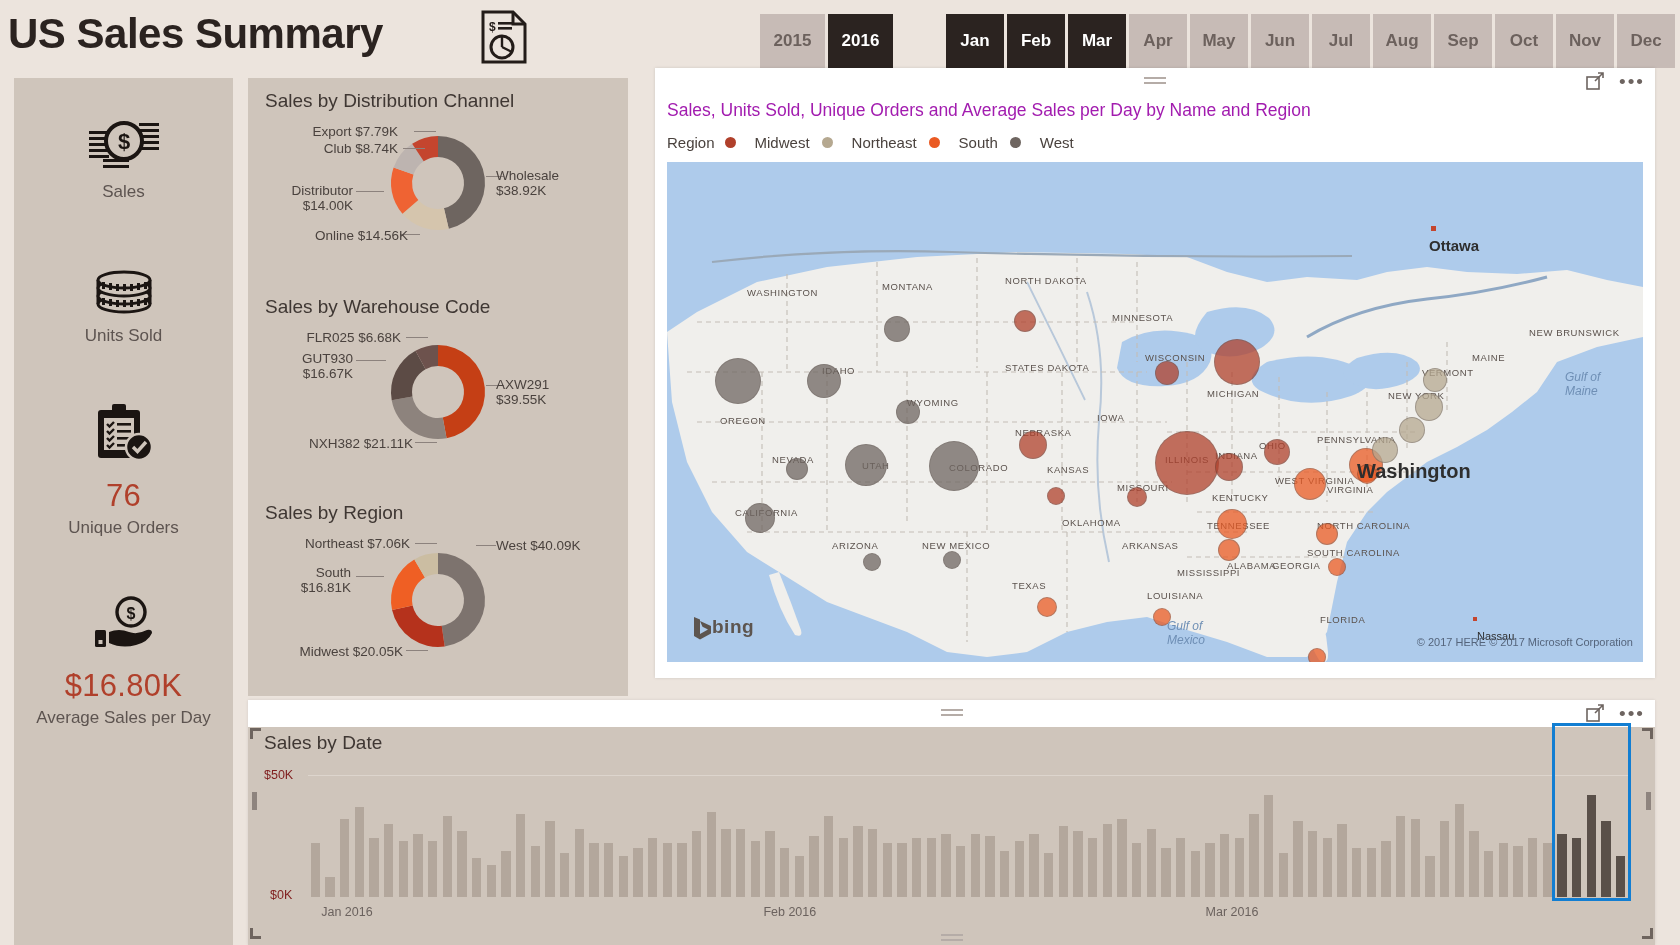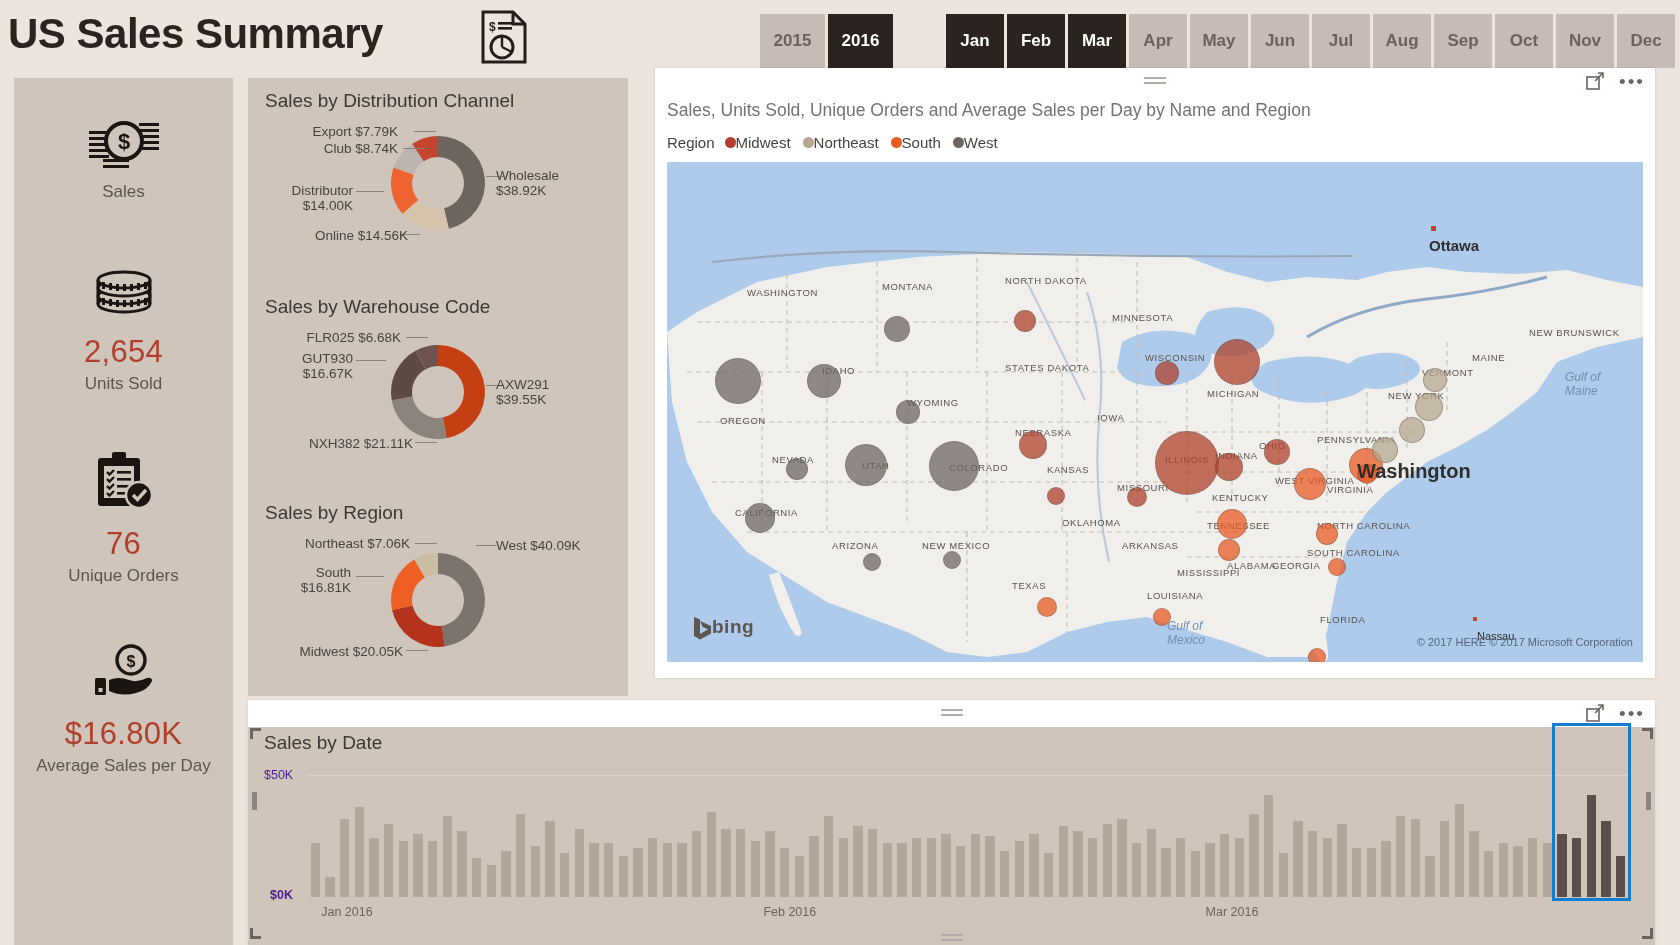--- a/index.html
+++ b/index.html
@@ -84,23 +84,23 @@
   }
   .panel-header { position: relative; width: 100%; height: 30px; background: #fff; }
   .drag-grip {
     position: absolute; left: 50%; top: 9px; transform: translateX(-50%);
     width: 22px; height: 7px;
   }
   .drag-grip i { display: block; height: 2px; background: #b5aca7; margin-bottom: 3px; }
   .hdr-icons { position: absolute; right: 10px; top: 4px; display: flex; gap: 14px; align-items: center; }
   .icon-btn { cursor: pointer; color: #6d6460; display: flex; align-items: center; }
   .dots { font-size: 19px; letter-spacing: 2px; color: #6d6460; line-height: 10px; }
-  .map-title { position: absolute; left: 12px; top: 32px; font-size: 17.5px; color: #737373; }
+  .map-title { position: absolute; left: 12px; top: 32px; font-size: 17.5px; color: #a21caf; }
   .map-legend { position: absolute; left: 12px; top: 66px; display: flex; align-items: center; gap: 10px; font-size: 15px; color: #4a423e; }
-  .legend-entry { display: flex; align-items: center; gap: 0; cursor: pointer; }
+  .legend-entry { display: flex; align-items: center; gap: 19px; cursor: pointer; }
   .legend-dot { width: 11px; height: 11px; border-radius: 50%; display: inline-block; }
   .map-canvas {
     position: absolute; left: 12px; top: 94px;
     width: 976px; height: 500px; overflow: hidden; background: #aecbeb;
   }
   .bing-logo { position: absolute; left: 25px; bottom: 22px; display: flex; }
   .bing-txt { font-size: 19px; color: #5d554f; font-weight: bold; letter-spacing: 0.5px; }
   .map-attr { position: absolute; right: 10px; bottom: 14px; font-size: 11px; color: #55657c; white-space: nowrap; }
   .us-label {
     position: absolute; left: 355px; top: 178px;
@@ -114,21 +114,21 @@
   
   .bottom-panel {
     position: absolute; left: 248px; top: 700px;
     width: 1407px; height: 245px;
     background: #cfc5bb;
     box-shadow: 0 0 3px rgba(0,0,0,0.1);
   }
   .bp-header { position: relative; width: 100%; height: 27px; background: #fff; }
   .bar-title { position: absolute; left: 16px; top: 32px; font-size: 19px; color: #3f3733; }
   .bar-plot { position: absolute; left: 60px; top: 75px; width: 1320px; height: 122px; }
-  .axis-label { position: absolute; font-size: 12.5px; color: #4c1d95; }
+  .axis-label { position: absolute; font-size: 12.5px; color: #7f1d1d; }
   .gridline { position: absolute; left: 60px; width: 1320px; height: 1px; background: #ddd5cd; }
   .bar { position: absolute; bottom: 0; background: #b3a79c; }
   .bar.sel { background: #5a5049; }
   .x-tick { position: absolute; font-size: 12.5px; color: #6b625e; }
   .sel-box {
     position: absolute; border: 3px solid #127ed2; pointer-events: none;
   }
   .corner { position: absolute; width: 11px; height: 11px; border: 3px solid #6e645e; }
   .scroll-grip { position: absolute; background: #8e847e; }
 </style>
@@ -201,21 +201,20 @@
             <rect x="12" y="22" width="3" height="7"></rect>
               <rect x="19" y="23" width="3" height="7"></rect>
             <rect x="26" y="24" width="3" height="7"></rect>
               <rect x="33" y="24" width="3" height="7"></rect>
             <rect x="40" y="24" width="3" height="7"></rect>
               <rect x="47" y="23" width="3" height="7"></rect>
             <rect x="54" y="22" width="3" height="7"></rect>
           </g>
         </svg>
       </div>
-      <div class="kpi-value">2,654</div>
       <div class="kpi-label">Units Sold</div>
     </div>
 
     <div class="kpi-block" id="kpi-orders">
       <div class="kpi-icon">
         <svg width="64" height="62" viewBox="0 0 64 62">
           <rect x="6" y="8" width="42" height="48" rx="3" fill="#1b1512"></rect>
           <rect x="20" y="2" width="14" height="9" rx="2" fill="#1b1512"></rect>
           <rect x="12" y="16" width="30" height="32" fill="#cfc5bb"></rect>
           <g stroke="#1b1512" stroke-width="2.4" fill="none">
@@ -510,21 +509,21 @@
             <rect x="1" y="5" width="12" height="12" fill="none" stroke="#6d6460" stroke-width="1.6"></rect>
             <path d="M9 9 L17 1 M12 1 h5 v5" fill="none" stroke="#6d6460" stroke-width="1.6"></path>
           </svg>
         </span>
         <span class="dots">•••</span>
       </div>
     </div>
 
     <div class="bar-title">Sales by Date</div>
     <div class="axis-label" style="left:16px; top:68px;">$50K</div>
-    <div class="axis-label" style="left:22px; top:188px;font-weight:bold;">$0K</div>
+    <div class="axis-label" style="left:22px; top:188px;">$0K</div>
     <div class="gridline" style="top:75px;"></div>
     <div class="bar-plot" id="bar-plot">
         <div class="bar" style="left: 2.78667px; width: 9.09333px; height: 53.68px;"></div>
         <div class="bar" style="left: 17.4533px; width: 9.09333px; height: 19.52px;"></div>
         <div class="bar" style="left: 32.12px; width: 9.09333px; height: 78.08px;"></div>
         <div class="bar" style="left: 46.7867px; width: 9.09333px; height: 90.28px;"></div>
         <div class="bar" style="left: 61.4533px; width: 9.09333px; height: 58.56px;"></div>
         <div class="bar" style="left: 76.12px; width: 9.09333px; height: 73.2px;"></div>
         <div class="bar" style="left: 90.7867px; width: 9.09333px; height: 56.12px;"></div>
         <div class="bar" style="left: 105.453px; width: 9.09333px; height: 63.44px;"></div>

